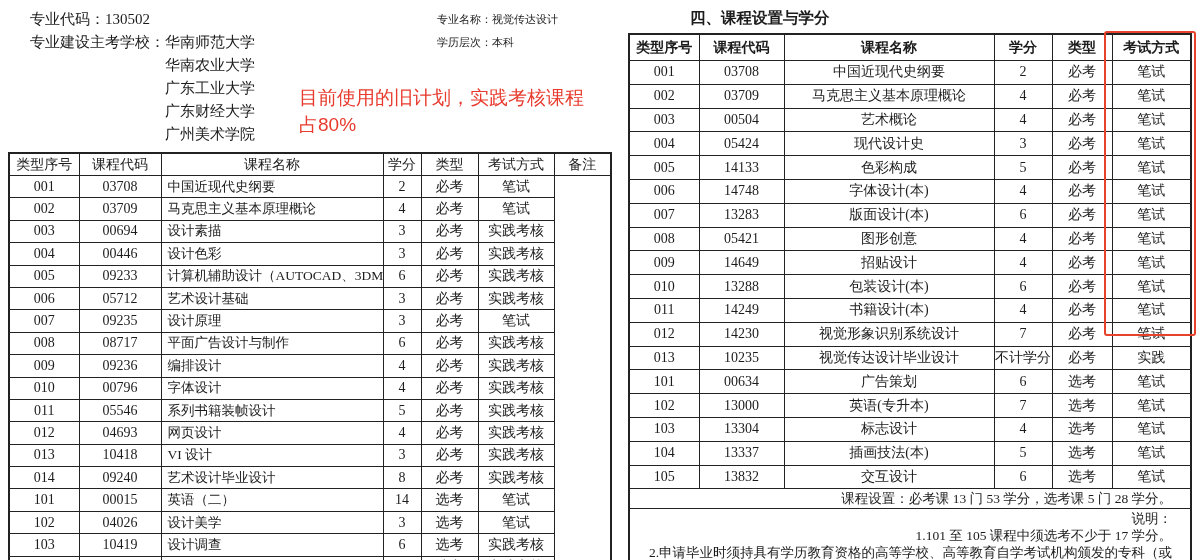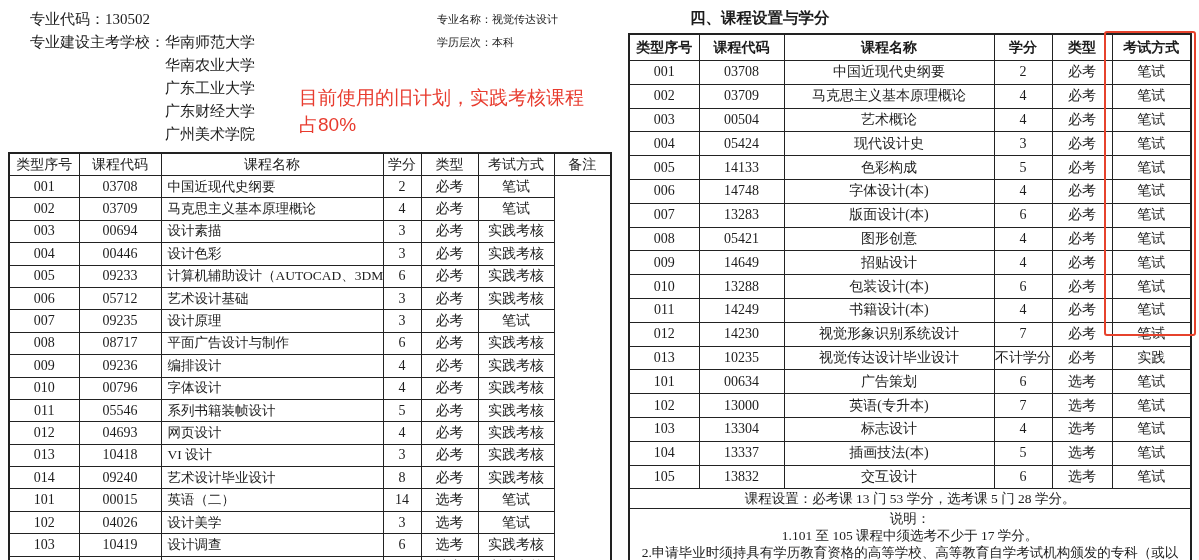--- a/index.html
+++ b/index.html
@@ -21,21 +21,21 @@
   table{border-collapse:collapse;table-layout:fixed;position:absolute;background:#fff;}
   th,td{border:1px solid #222;padding:0;text-align:center;font-weight:normal;
         font-size:14px;overflow:hidden;white-space:nowrap;}
   #old-table{left:8px;top:152px;width:602px;border:2px solid #222;}
   #old-table th{height:21px;}
   #old-table td{height:21.4px;}
   #old-table td.name{text-align:left;padding-left:6px;font-size:13.5px;}
   #new-table{left:628px;top:33px;width:562px;border:2px solid #222;}
   #new-table th{height:25px;font-weight:bold;}
   #new-table td{height:22.8px;}
-  #new-table td.wide{text-align:center;padding:1px 4px;white-space:normal;
+  #new-table td.wide{text-align:right;padding:1px 18px;white-space:normal;
         font-size:13.5px;line-height:17px;height:auto;}
   
   .red-box{position:absolute;left:1104px;top:31px;width:88px;height:301px;
     border:2.5px solid var(--box-red,#e6422c);border-radius:3px;pointer-events:none;}
 </style>
 </head>
 <body>
 
 <div class="page">
 

